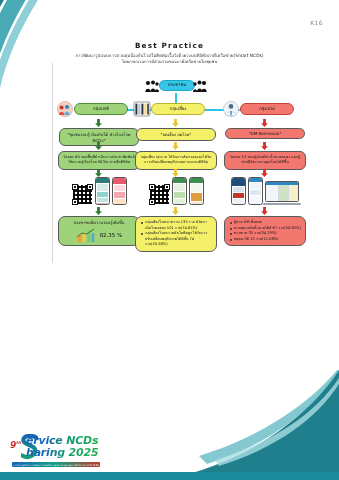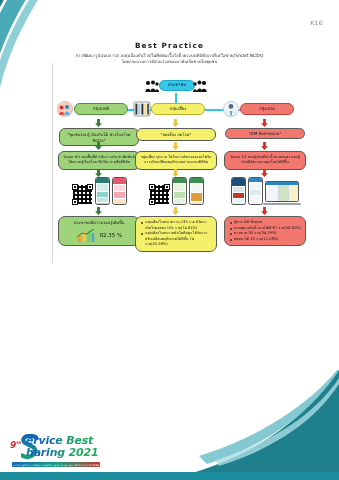--- a/index.html
+++ b/index.html
@@ -634,19 +634,19 @@
         <path d="M16 4 C12 1 4 1 2.5 5 C1 9.5 8 10.5 12 13 C16 15.5 14 21 9 22.5 C6 23.5 3 23 1 21.5" stroke="url(#sg)" stroke-width="4.2" fill="none" stroke-linecap="round"></path>
         <defs>
           <linearGradient id="sg" x1="0" y1="0" x2="0" y2="1">
             <stop offset="0%" stop-color="#1466b5"></stop>
             <stop offset="100%" stop-color="#17a07a"></stop>
           </linearGradient>
         </defs>
       </svg>
     </div>
     <div class="logo-text">
-      <div class="logo-line1">ervice Best</div>
-      <div class="logo-line2">haring 2021</div>
+      <div class="logo-line1">ervice NCDs</div>
+      <div class="logo-line2">haring 2025</div>
     </div>
     <div class="logo-tagline">การประชุมวิชาการพัฒนาระบบบริการสุขภาพ เขตสุขภาพที่ 11 ประจำปี 2568</div>
   </div>
 
 </div>
 
 </body></html>

